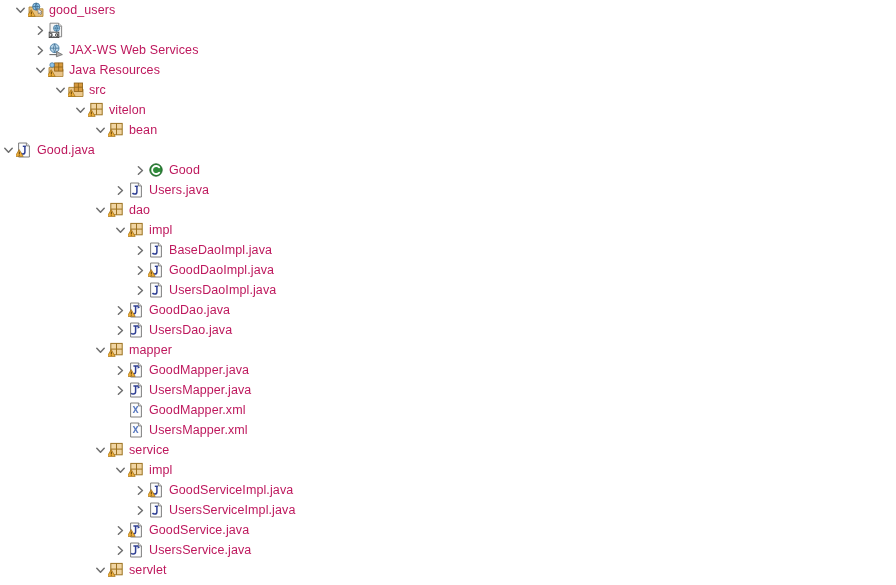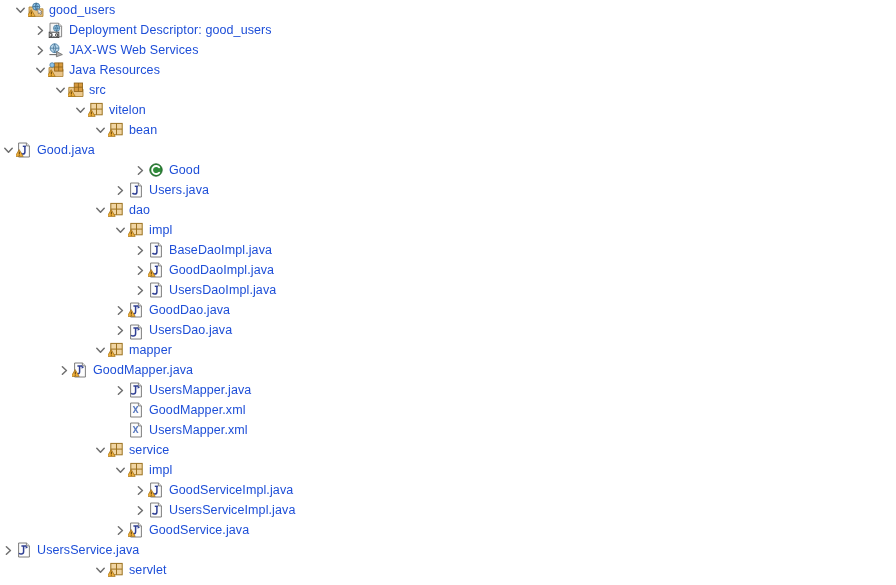--- a/index.html
+++ b/index.html
@@ -7,21 +7,21 @@
     width: 896px; height: 585px;
     background: #ffffff;
     overflow: hidden;
   }
   #tree {
     position: relative;
     width: 896px; height: 585px;
     background: #ffffff;
     font-family: "Liberation Sans", sans-serif;
     font-size: 12.5px;
-    color: #1d4ed8;
+    color: #be185d;
   }
   .row {
     position: absolute;
     left: 0;
     height: 20px;
     display: flex;
     align-items: center;
     white-space: nowrap;
   }
   .twisty {
@@ -78,21 +78,20 @@
       <span class="ico">
         <svg width="16" height="16" viewBox="0 0 16 16">
           <path d="M2 1.2 h8.6 l3 3 v10.6 H2 Z" fill="#f5f5f5" stroke="#7a7a7a" stroke-width="0.9"></path>
           <path d="M10.6 1.2 v3 h3" fill="#dcdcdc" stroke="#7a7a7a" stroke-width="0.8"></path>
           <circle cx="8.6" cy="6.2" r="3.1" fill="#9ccbe8" stroke="#3b6f96" stroke-width="0.7"></circle>
           <path d="M5.7 6.2 h5.8 M8.6 3.1 q1.9 3.1 0 6.2 M8.6 3.1 q-1.9 3.1 0 6.2" stroke="#2f5f84" stroke-width="0.6" fill="none"></path>
           <rect x="1.2" y="10.2" width="9.6" height="5.4" fill="#ffffff" stroke="#3a3a3a" stroke-width="0.9"></rect>
           <text x="6" y="14.6" font-family="DejaVu Sans, sans-serif" font-size="5.1" font-weight="bold" fill="#1a1a1a" text-anchor="middle">3.0</text>
         </svg>
       </span>
-      <span class="lbl">Deployment Descriptor: good_users</span>
     </div>
     <div class="row" style="top: 40px; padding-left: 32px;">
       <span class="twisty">
         <svg width="9" height="9" viewBox="0 0 9 9">
           <path d="M2.4 0.8 L6.4 4.5 L2.4 8.2" stroke="#6f6f6f" stroke-width="1.5" fill="none" stroke-linecap="round" stroke-linejoin="round"></path>
         </svg>
       </span>
       <span class="ico">
         <svg width="16" height="16" viewBox="0 0 16 16">
           <circle cx="6.6" cy="6.2" r="4.4" fill="#b9d6ea" stroke="#4a7ea3" stroke-width="0.9"></circle>
@@ -338,21 +337,21 @@
           <path d="M9.6 3.6 l2.4 1.6 -2.4 1.6" fill="#2f3f94"></path>
           <g transform="translate(-1,7)">
             <path d="M4.2 0.6 L8.2 7.4 L0.2 7.4 Z" fill="#f0b03c" stroke="#9c6b14" stroke-width="0.7"></path>
             <rect x="3.8" y="2.6" width="0.9" height="2.6" fill="#4a3000"></rect>
             <rect x="3.8" y="5.7" width="0.9" height="0.9" fill="#4a3000"></rect>
           </g>
         </svg>
       </span>
       <span class="lbl">GoodDao.java</span>
     </div>
-    <div class="row" style="top: 320px; padding-left: 112px; align-items: flex-end;">
+    <div class="row" style="top: 320px; padding-left: 112px;">
       <span class="twisty">
         <svg width="9" height="9" viewBox="0 0 9 9">
           <path d="M2.4 0.8 L6.4 4.5 L2.4 8.2" stroke="#6f6f6f" stroke-width="1.5" fill="none" stroke-linecap="round" stroke-linejoin="round"></path>
         </svg>
       </span>
       <span class="ico">
         <svg width="16" height="16" viewBox="0 0 16 16">
           <path d="M2.6 1 h7.8 l3 2.9 v11.1 H2.6 Z" fill="#fdfdfd" stroke="#6f6f6f" stroke-width="0.9"></path>
           <path d="M10.4 1 v2.9 h3" fill="#e2e2e2" stroke="#6f6f6f" stroke-width="0.8"></path>
           <path d="M5.4 4.1 h4.6 M7.6 4.1 v5.6 q0 2.3 -2.5 2.3 q-1.3 0 -1.9 -0.9" stroke="#2f3f94" stroke-width="1.5" fill="none"></path>
@@ -373,21 +372,21 @@
           <path d="M8.5 1.4 v11.4 M2.8 7.1 h11.4" stroke="#9c7220" stroke-width="1"></path>
           <g transform="translate(-1,7)">
             <path d="M4.2 0.6 L8.2 7.4 L0.2 7.4 Z" fill="#f0b03c" stroke="#9c6b14" stroke-width="0.7"></path>
             <rect x="3.8" y="2.6" width="0.9" height="2.6" fill="#4a3000"></rect>
             <rect x="3.8" y="5.7" width="0.9" height="0.9" fill="#4a3000"></rect>
           </g>
         </svg>
       </span>
       <span class="lbl">mapper</span>
     </div>
-    <div class="row" style="top: 360px; padding-left: 56px; justify-content: space-between;">
+    <div class="row" style="top: 360px; padding-left: 112px; justify-content: space-between;">
       <span class="twisty">
         <svg width="9" height="9" viewBox="0 0 9 9">
           <path d="M2.4 0.8 L6.4 4.5 L2.4 8.2" stroke="#6f6f6f" stroke-width="1.5" fill="none" stroke-linecap="round" stroke-linejoin="round"></path>
         </svg>
       </span>
       <span class="ico">
         <svg width="16" height="16" viewBox="0 0 16 16">
           <path d="M2.6 1 h7.8 l3 2.9 v11.1 H2.6 Z" fill="#fdfdfd" stroke="#6f6f6f" stroke-width="0.9"></path>
           <path d="M10.4 1 v2.9 h3" fill="#e2e2e2" stroke="#6f6f6f" stroke-width="0.8"></path>
           <path d="M5.4 4.1 h4.6 M7.6 4.1 v5.6 q0 2.3 -2.5 2.3 q-1.3 0 -1.9 -0.9" stroke="#2f3f94" stroke-width="1.5" fill="none"></path>
@@ -528,21 +527,21 @@
           <path d="M9.6 3.6 l2.4 1.6 -2.4 1.6" fill="#2f3f94"></path>
           <g transform="translate(-1,7)">
             <path d="M4.2 0.6 L8.2 7.4 L0.2 7.4 Z" fill="#f0b03c" stroke="#9c6b14" stroke-width="0.7"></path>
             <rect x="3.8" y="2.6" width="0.9" height="2.6" fill="#4a3000"></rect>
             <rect x="3.8" y="5.7" width="0.9" height="0.9" fill="#4a3000"></rect>
           </g>
         </svg>
       </span>
       <span class="lbl">GoodService.java</span>
     </div>
-    <div class="row" style="top: 540px; ">
+    <div class="row" style="top: 540px; padding-left: 112px;">
       <span class="twisty">
         <svg width="9" height="9" viewBox="0 0 9 9">
           <path d="M2.4 0.8 L6.4 4.5 L2.4 8.2" stroke="#6f6f6f" stroke-width="1.5" fill="none" stroke-linecap="round" stroke-linejoin="round"></path>
         </svg>
       </span>
       <span class="ico">
         <svg width="16" height="16" viewBox="0 0 16 16">
           <path d="M2.6 1 h7.8 l3 2.9 v11.1 H2.6 Z" fill="#fdfdfd" stroke="#6f6f6f" stroke-width="0.9"></path>
           <path d="M10.4 1 v2.9 h3" fill="#e2e2e2" stroke="#6f6f6f" stroke-width="0.8"></path>
           <path d="M5.4 4.1 h4.6 M7.6 4.1 v5.6 q0 2.3 -2.5 2.3 q-1.3 0 -1.9 -0.9" stroke="#2f3f94" stroke-width="1.5" fill="none"></path>

